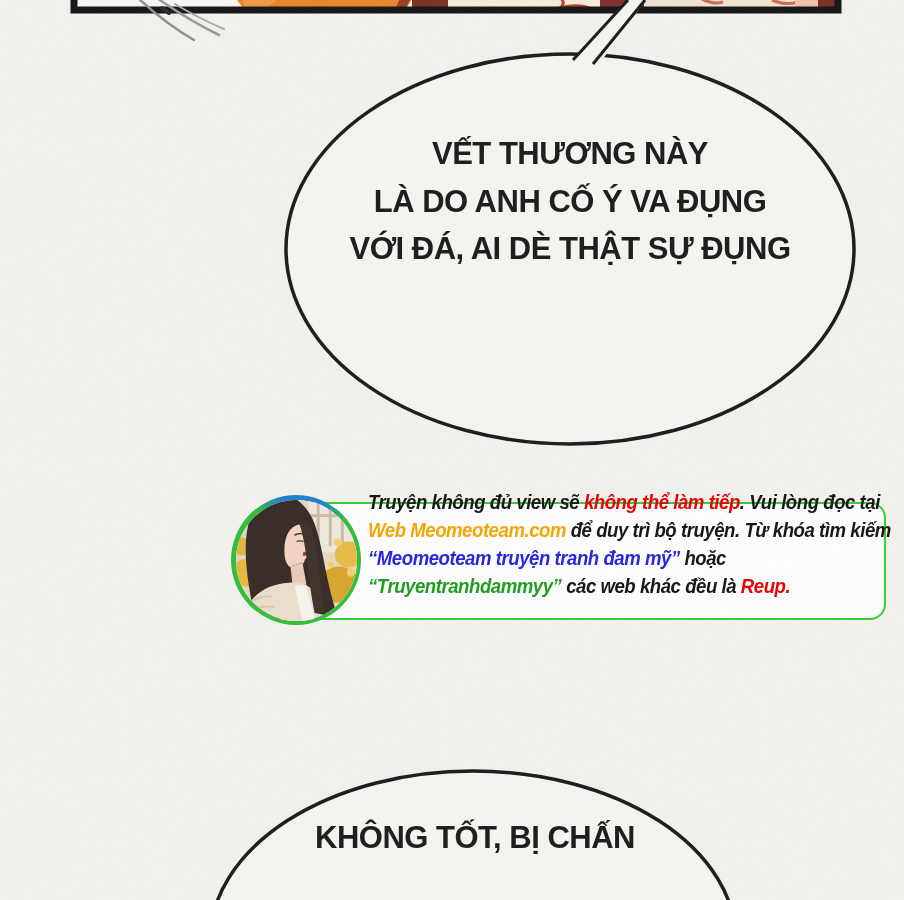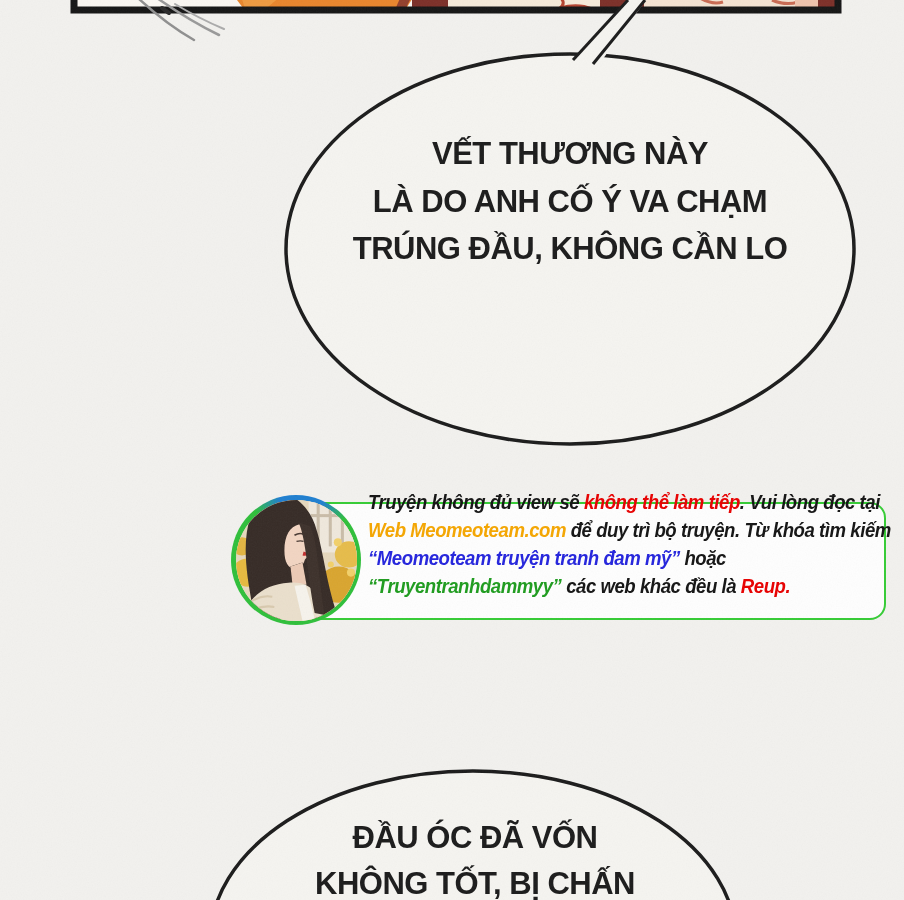--- a/index.html
+++ b/index.html
@@ -84,22 +84,22 @@
       <polygon points="628,0 646,0 597,67 571,61" fill="#f5f4f0"></polygon>
       <path d="M 628,0 L 573,60" stroke="#1b1b1b" stroke-width="3" fill="none"></path>
       <path d="M 645,0 L 593,64" stroke="#1b1b1b" stroke-width="3" fill="none"></path>
     </g>
 
     <ellipse cx="473" cy="941" rx="263" ry="170" fill="#f5f4f0" stroke="#1b1b1b" stroke-width="3.5"></ellipse>
   </svg>
 
   <div class="bubble-text main">
     <div>VẾT THƯƠNG NÀY</div>
-    <div>LÀ DO ANH CỐ Ý VA CHẠM</div>
-    <div>TRÚNG ĐẦU, KHÔNG CẦN LO</div>
+    <div>LÀ DO ANH CỐ Ý VA ĐỤNG</div>
+    <div>VỚI ĐÁ, AI DÈ THẬT SỰ ĐỤNG</div>
   </div>
 
   <div class="banner"></div>
   <div class="banner-text">
     <div class="banner-line"><span style="color: rgb(20, 20, 20);">Truyện không đủ view sẽ </span><span style="color: rgb(232, 0, 0);">không thể làm tiếp</span><span style="color: rgb(20, 20, 20);">. Vui lòng đọc tại</span></div>
     <div class="banner-line"><span style="color: rgb(245, 166, 0);">Web Meomeoteam.com</span><span style="color: rgb(20, 20, 20);"> để duy trì bộ truyện. Từ khóa tìm kiếm</span></div>
     <div class="banner-line"><span style="color: rgb(36, 36, 221);">“Meomeoteam truyện tranh đam mỹ”</span><span style="color: rgb(20, 20, 20);"> hoặc</span></div>
     <div class="banner-line"><span style="color: rgb(30, 156, 30);">“Truyentranhdammyy”</span><span style="color: rgb(20, 20, 20);"> các web khác đều là </span><span style="color: rgb(232, 0, 0);">Reup.</span></div>
   </div>
 
@@ -140,21 +140,20 @@
         <path d="M 6,120 C 12,94 30,84 52,82 C 74,80 84,92 88,120 Z" fill="#eadfcc"></path>
         <path d="M 58,85 L 66,120 L 78,118 C 74,100 71,91 69,84 Z" fill="#f6f3ec"></path>
         <path d="M 16,100 q 10,-6 20,-4 M 14,110 q 12,-6 24,-4" stroke="#d8c9ae" stroke-width="2" fill="none"></path>
 
         <path d="M 62,22 C 70,40 70,70 78,112 L 88,114 C 82,80 82,46 74,26 Z" fill="#3d312b"></path>
       </svg>
     </div>
   </div>
 
   <div class="bubble-text bottom">
-    <div>ĐẦU ÓC ĐÃ VỐN</div>
     <div>KHÔNG TỐT, BỊ CHẤN</div>
   </div>
 
   <svg class="noise" width="904" height="900">
     <filter id="grain">
       <feTurbulence type="fractalNoise" baseFrequency="0.8" numOctaves="2" result="n"></feTurbulence>
       <feColorMatrix in="n" type="saturate" values="0"></feColorMatrix>
     </filter>
     <rect width="904" height="900" filter="url(#grain)" opacity="0.05"></rect>
   </svg>

